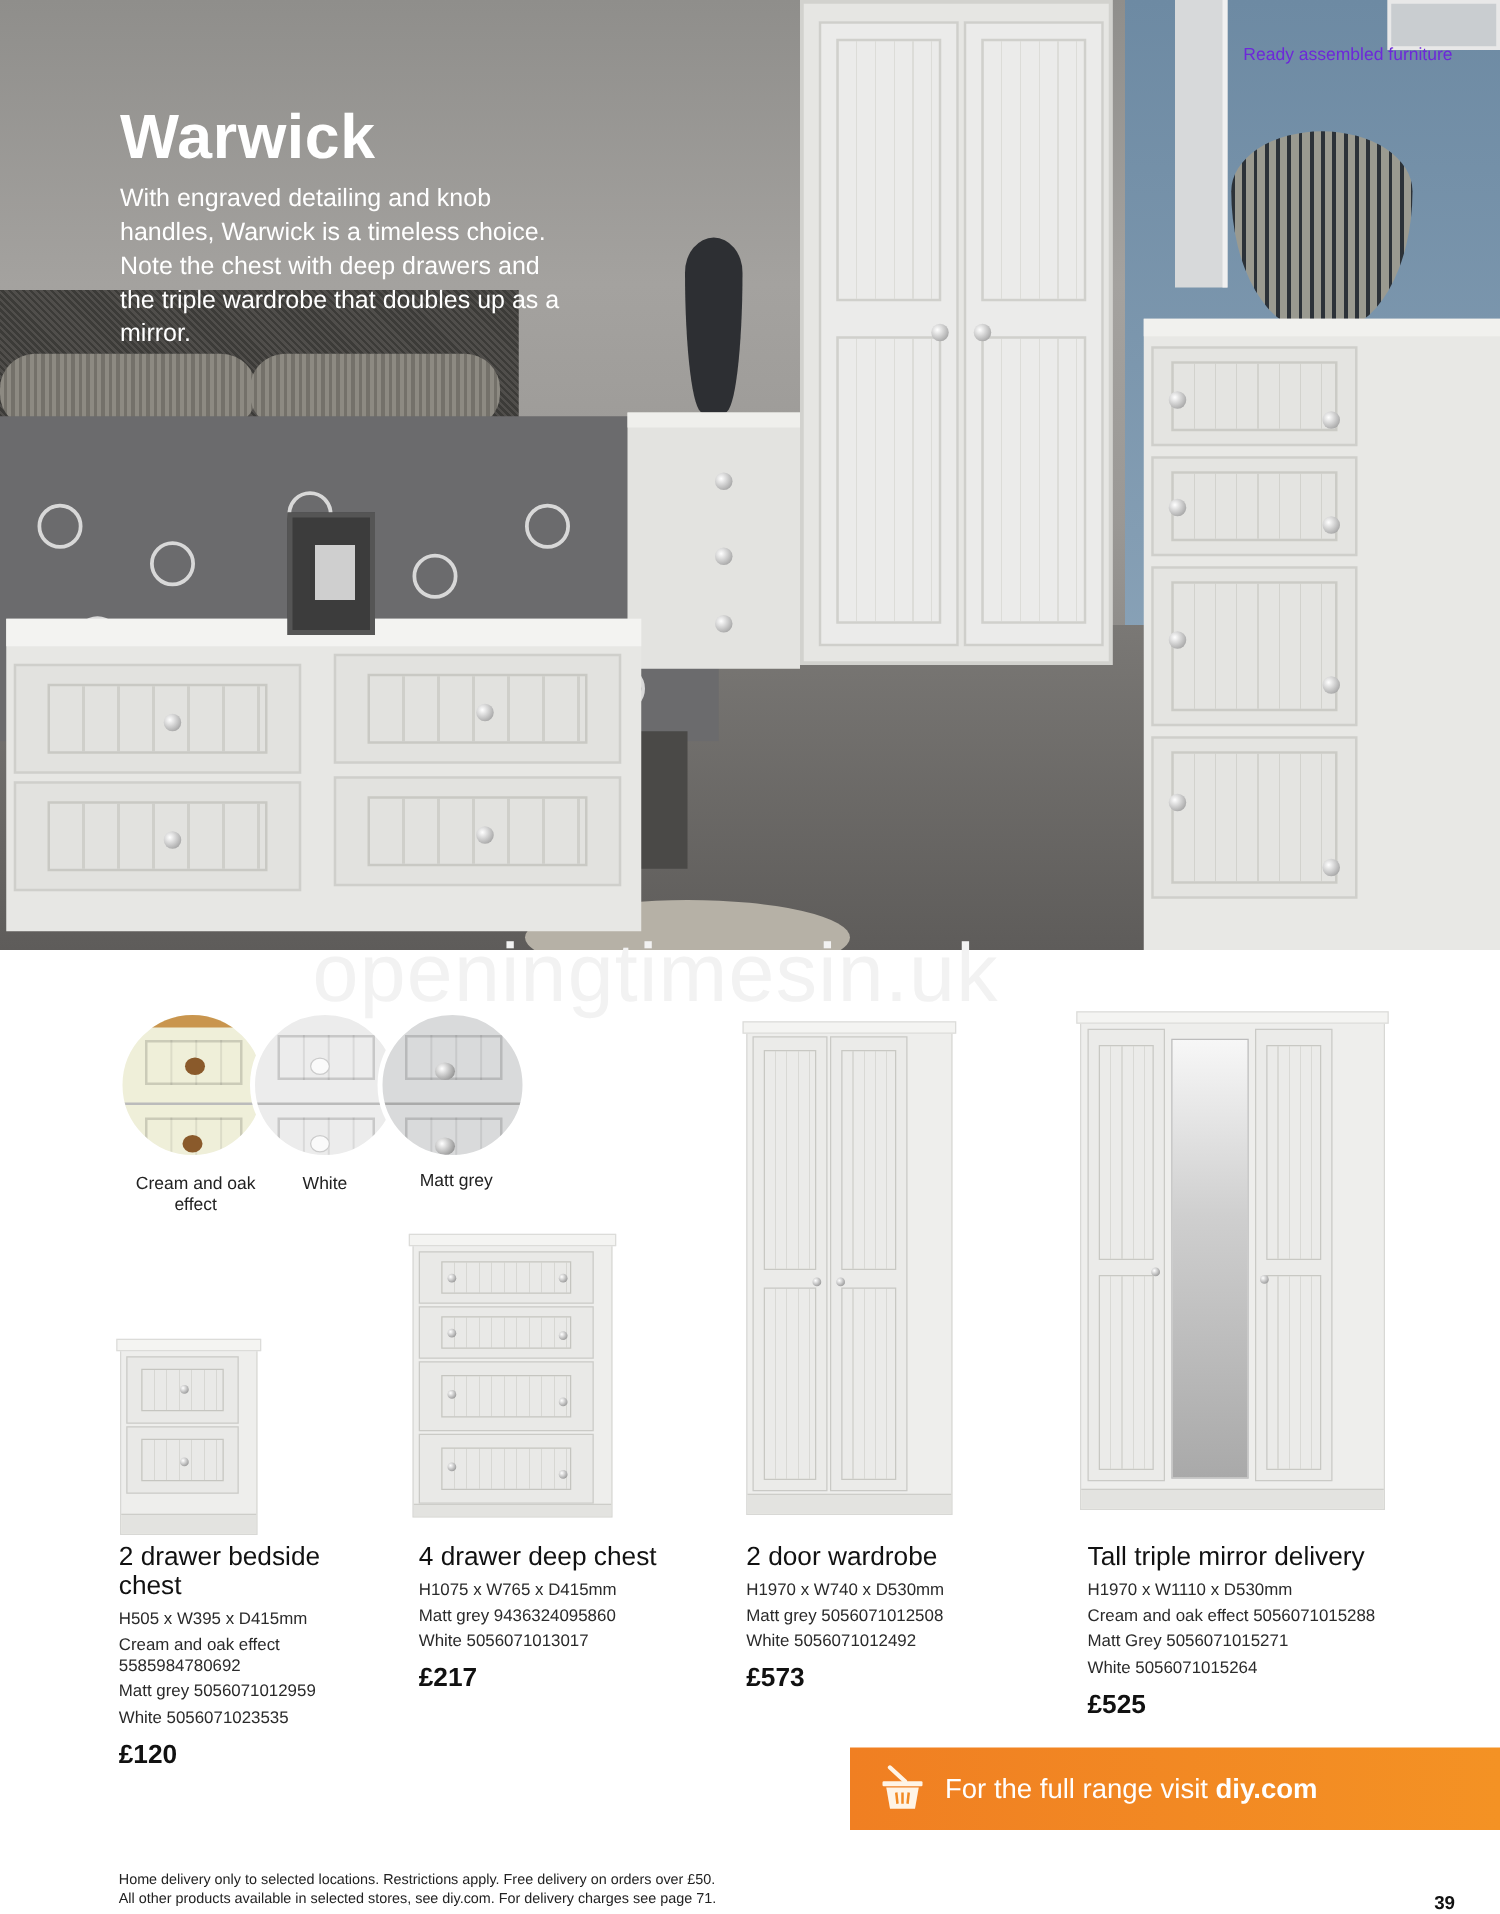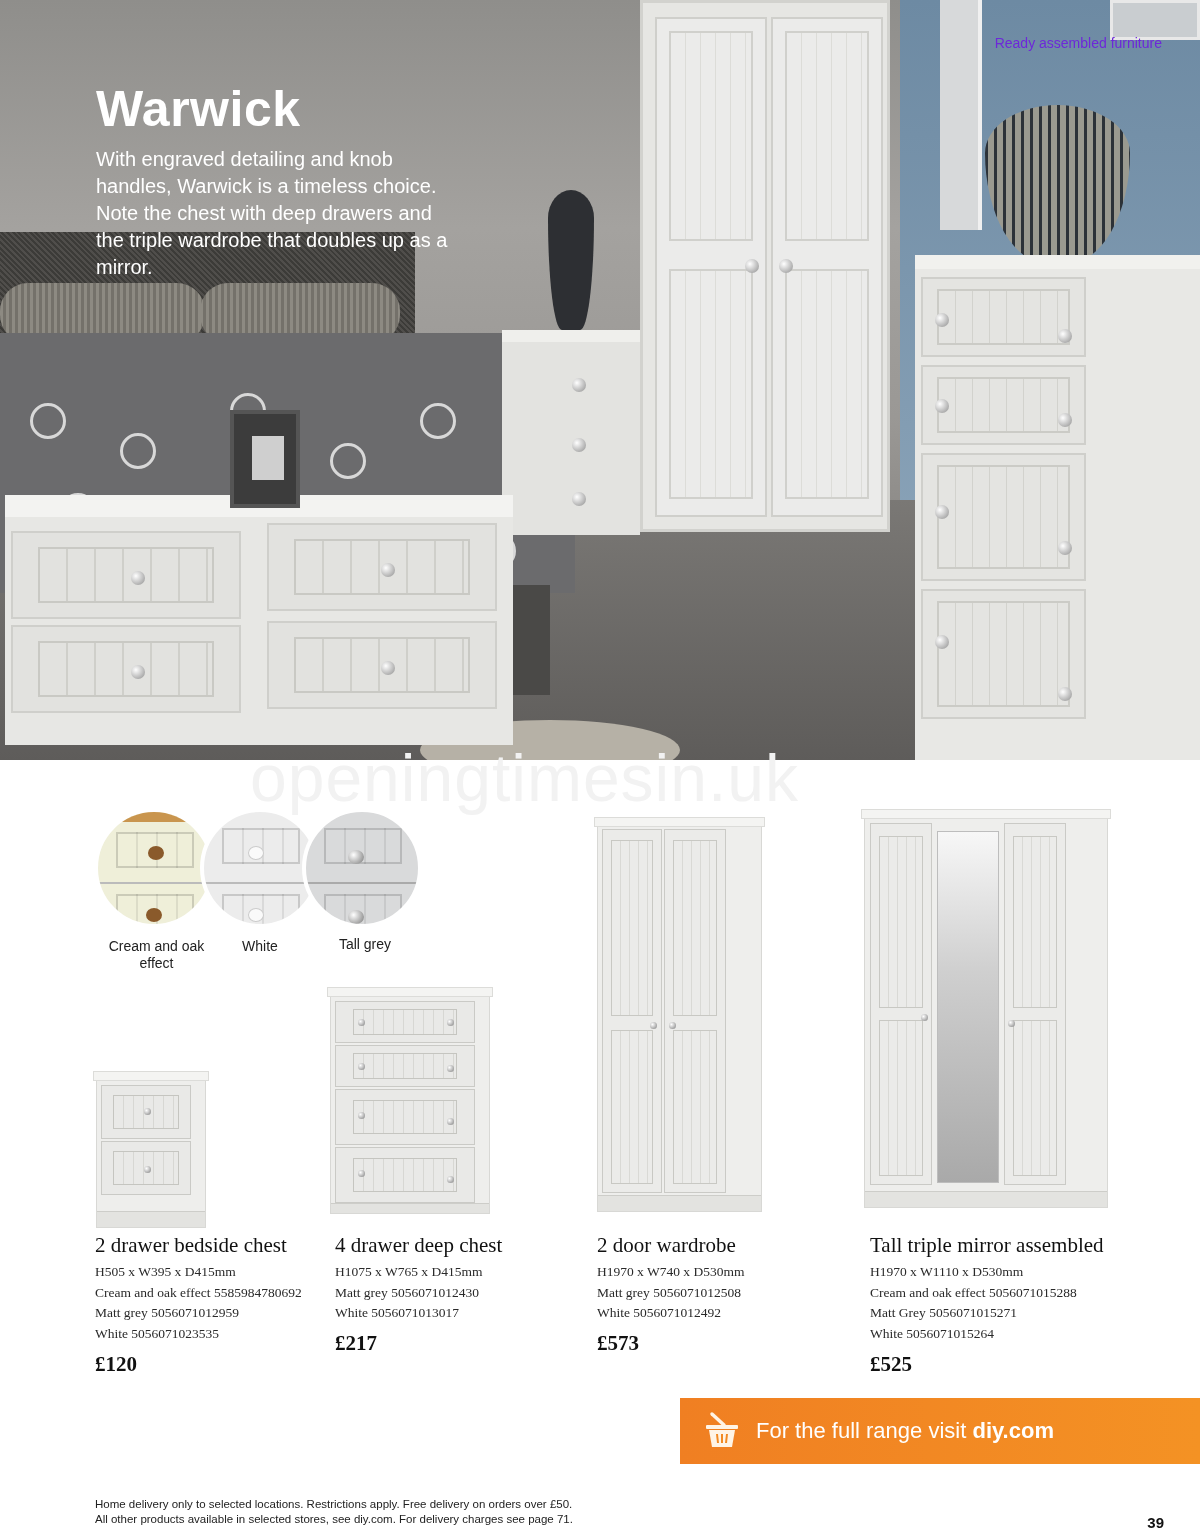--- a/index.html
+++ b/index.html
@@ -53,21 +53,21 @@
   .furn .top { position: absolute; left: -4px; right: -4px; top: -8px; height: 10px; background: #f4f4f2; border: 1px solid #dcdcd9; }
   .furn .dr { position: absolute; background: #e9e9e7; border: 1px solid #cacac6; }
   .furn .dr .ins { position: absolute; left: 12%; right: 12%; top: 18%; bottom: 18%; border: 1px solid #c5c5c0; background: repeating-linear-gradient(90deg,#e9e9e7 0 9px,#d7d7d3 9px 10px); }
   .furn .kb { position: absolute; width: 7px; height: 7px; border-radius: 50%; background: radial-gradient(circle at 35% 35%,#fff,#7c7c7c); }
   .furn .door { position: absolute; background: #ebebe9; border: 1px solid #cacac6; }
   .furn .door .pnl { position: absolute; left: 8px; right: 8px; border: 1px solid #c8c8c3; background: repeating-linear-gradient(90deg,#ebebe9 0 8px,#d9d9d5 8px 9px); }
   .furn .mirror { position: absolute; background: linear-gradient(180deg,#f7f7f7 0%,#cfcfcf 40%,#a9a9a9 100%); border: 1px solid #bdbdbd; }
   .furn .plinth { position: absolute; left: 0; right: 0; bottom: 0; height: 16px; background: #e3e3e0; border-top: 1px solid #cdcdc9; }
 
   
-  .product { position: absolute; font-family: Liberation Serif, serif; }
+  .product { position: absolute; }
   .product .name { font-size: 21px; line-height: 23px; font-weight: 400; color: #111; margin-bottom: 6px; }
   .product .spec { font-size: 13.5px; line-height: 17px; color: #2a2a2a; }
   .product .spec + .spec { margin-top: 3.5px; }
   .product .price { font-size: 21px; font-weight: 700; color: #111; margin-top: 10px; }
 
   
   .cta { position: absolute; left: 680px; top: 1398px; width: 520px; height: 66px; background: linear-gradient(90deg,#f07f22 0%,#f49224 100%); display: flex; align-items: center; text-decoration: none; }
   .cta .basket { margin-left: 22px; width: 40px; height: 40px; }
   .cta .cta-text { margin-left: 14px; font-size: 22px; color: #ffffff; }
   .cta .cta-text b { font-weight: 700; }
@@ -195,21 +195,21 @@
       <div class="ins"></div>
     </div>
   <div class="knb" style="left:42px;top:38px;background:radial-gradient(circle at 35% 35%,#fff,#777);"></div>
   <div class="drw" style="top:70px;border-top:2px solid #aaa;">
       <div class="ins"></div>
     </div>
   <div class="knb" style="left:42px;top:98px;background:radial-gradient(circle at 35% 35%,#fff,#777);"></div>
 </div>
 <div class="swatch-label" style="left:104px;top:938px;width:105px;">Cream and oak effect</div>
 <div class="swatch-label" style="left:225px;top:938px;width:70px;">White</div>
-<div class="swatch-label" style="left:320px;top:936px;width:90px;">Tall grey</div>
+<div class="swatch-label" style="left:320px;top:936px;width:90px;">Matt grey</div>
 
 <div class="furn" style="left:96px;top:1078px;width:110px;height:150px;">
   <div class="top"></div>
   <div class="dr" style="left:4px;top:6px;width:90px;height:54px;">
       <div class="ins"></div>
       <div class="kb" style="left:42px;top:22px;"></div>
     </div>
   <div class="dr" style="left:4px;top:62px;width:90px;height:54px;">
       <div class="ins"></div>
       <div class="kb" style="left:42px;top:24px;"></div>
@@ -275,35 +275,35 @@
   <div class="spec">H505 x W395 x D415mm</div>
   <div class="spec">Cream and oak effect 5585984780692</div>
   <div class="spec">Matt grey 5056071012959</div>
   <div class="spec">White 5056071023535</div>
   <div class="price">£120</div>
 </div>
 
 <div class="product" style="left:335px;top:1234px;width:225px;">
   <div class="name">4 drawer deep chest</div>
   <div class="spec">H1075 x W765 x D415mm</div>
-  <div class="spec">Matt grey 5056071012430</div>
+  <div class="spec">Matt grey 9436324095860</div>
   <div class="spec">White 5056071013017</div>
   <div class="price">£217</div>
 </div>
 
 <div class="product" style="left:597px;top:1234px;width:225px;">
   <div class="name">2 door wardrobe</div>
   <div class="spec">H1970 x W740 x D530mm</div>
   <div class="spec">Matt grey 5056071012508</div>
   <div class="spec">White 5056071012492</div>
   <div class="price">£573</div>
 </div>
 
 <div class="product" style="left:870px;top:1234px;width:300px;">
-  <div class="name">Tall triple mirror assembled</div>
+  <div class="name">Tall triple mirror delivery</div>
   <div class="spec">H1970 x W1110 x D530mm</div>
   <div class="spec">Cream and oak effect 5056071015288</div>
   <div class="spec">Matt Grey 5056071015271</div>
   <div class="spec">White 5056071015264</div>
   <div class="price">£525</div>
 </div>
 
 <a class="cta">
   <svg class="basket" viewBox="0 0 40 40">
     <line x1="10" y1="3" x2="22" y2="14" stroke="#fff4e6" stroke-width="3.5" stroke-linecap="round"></line>

